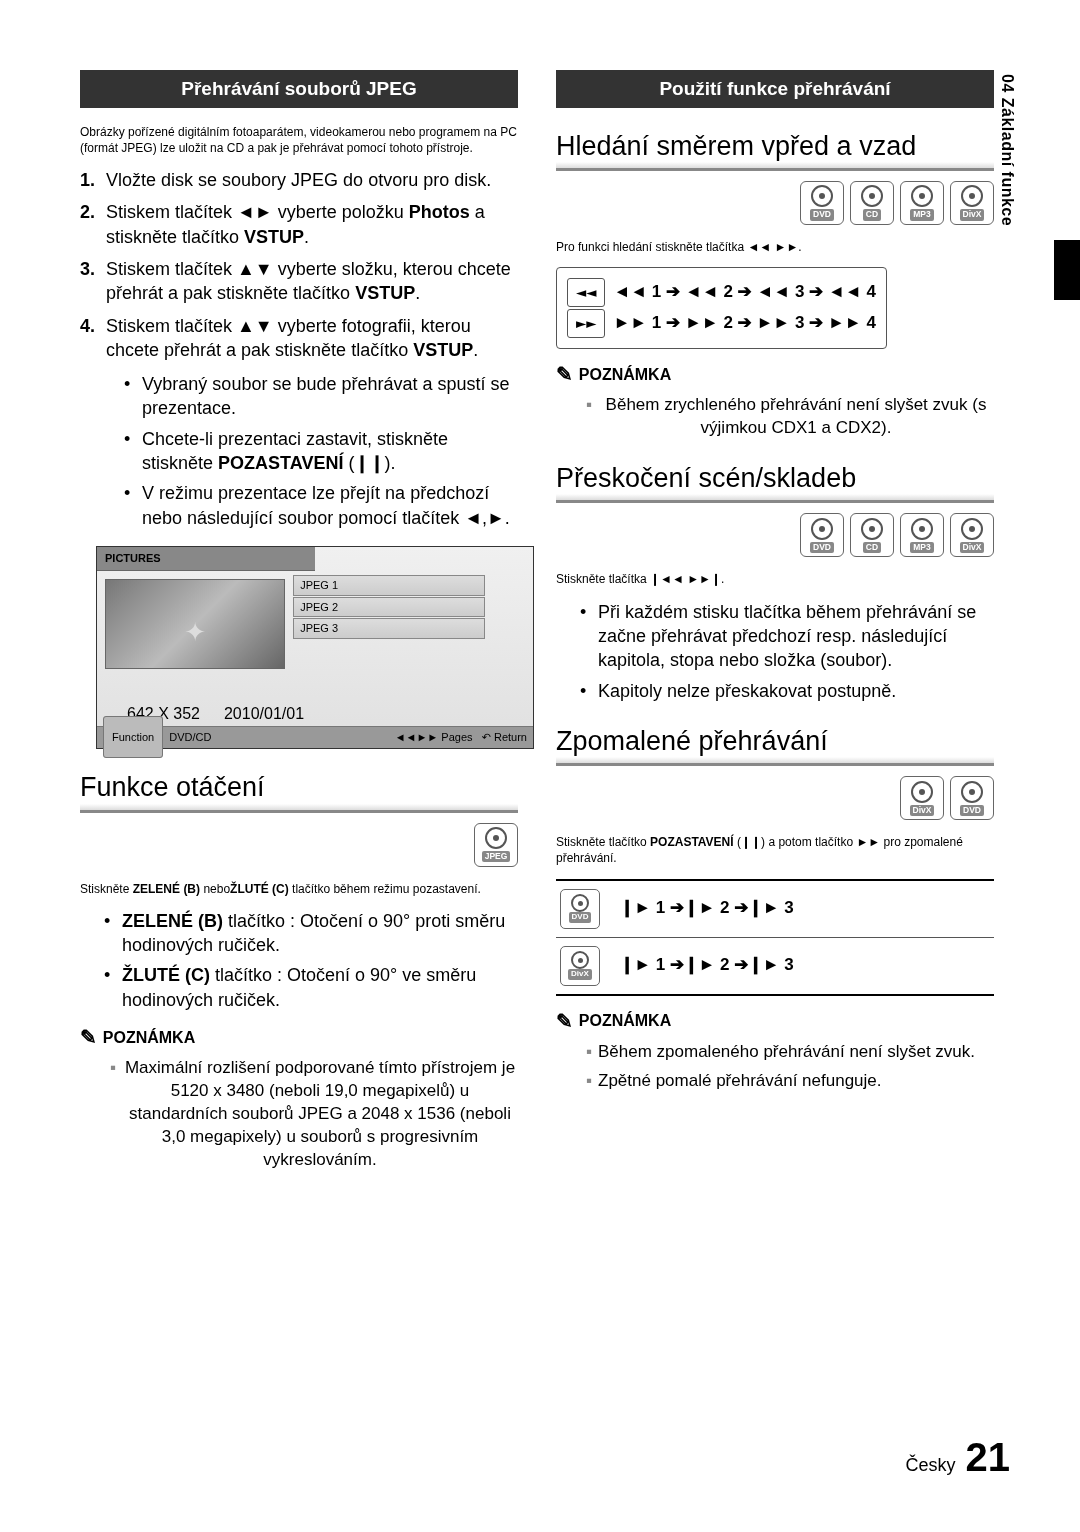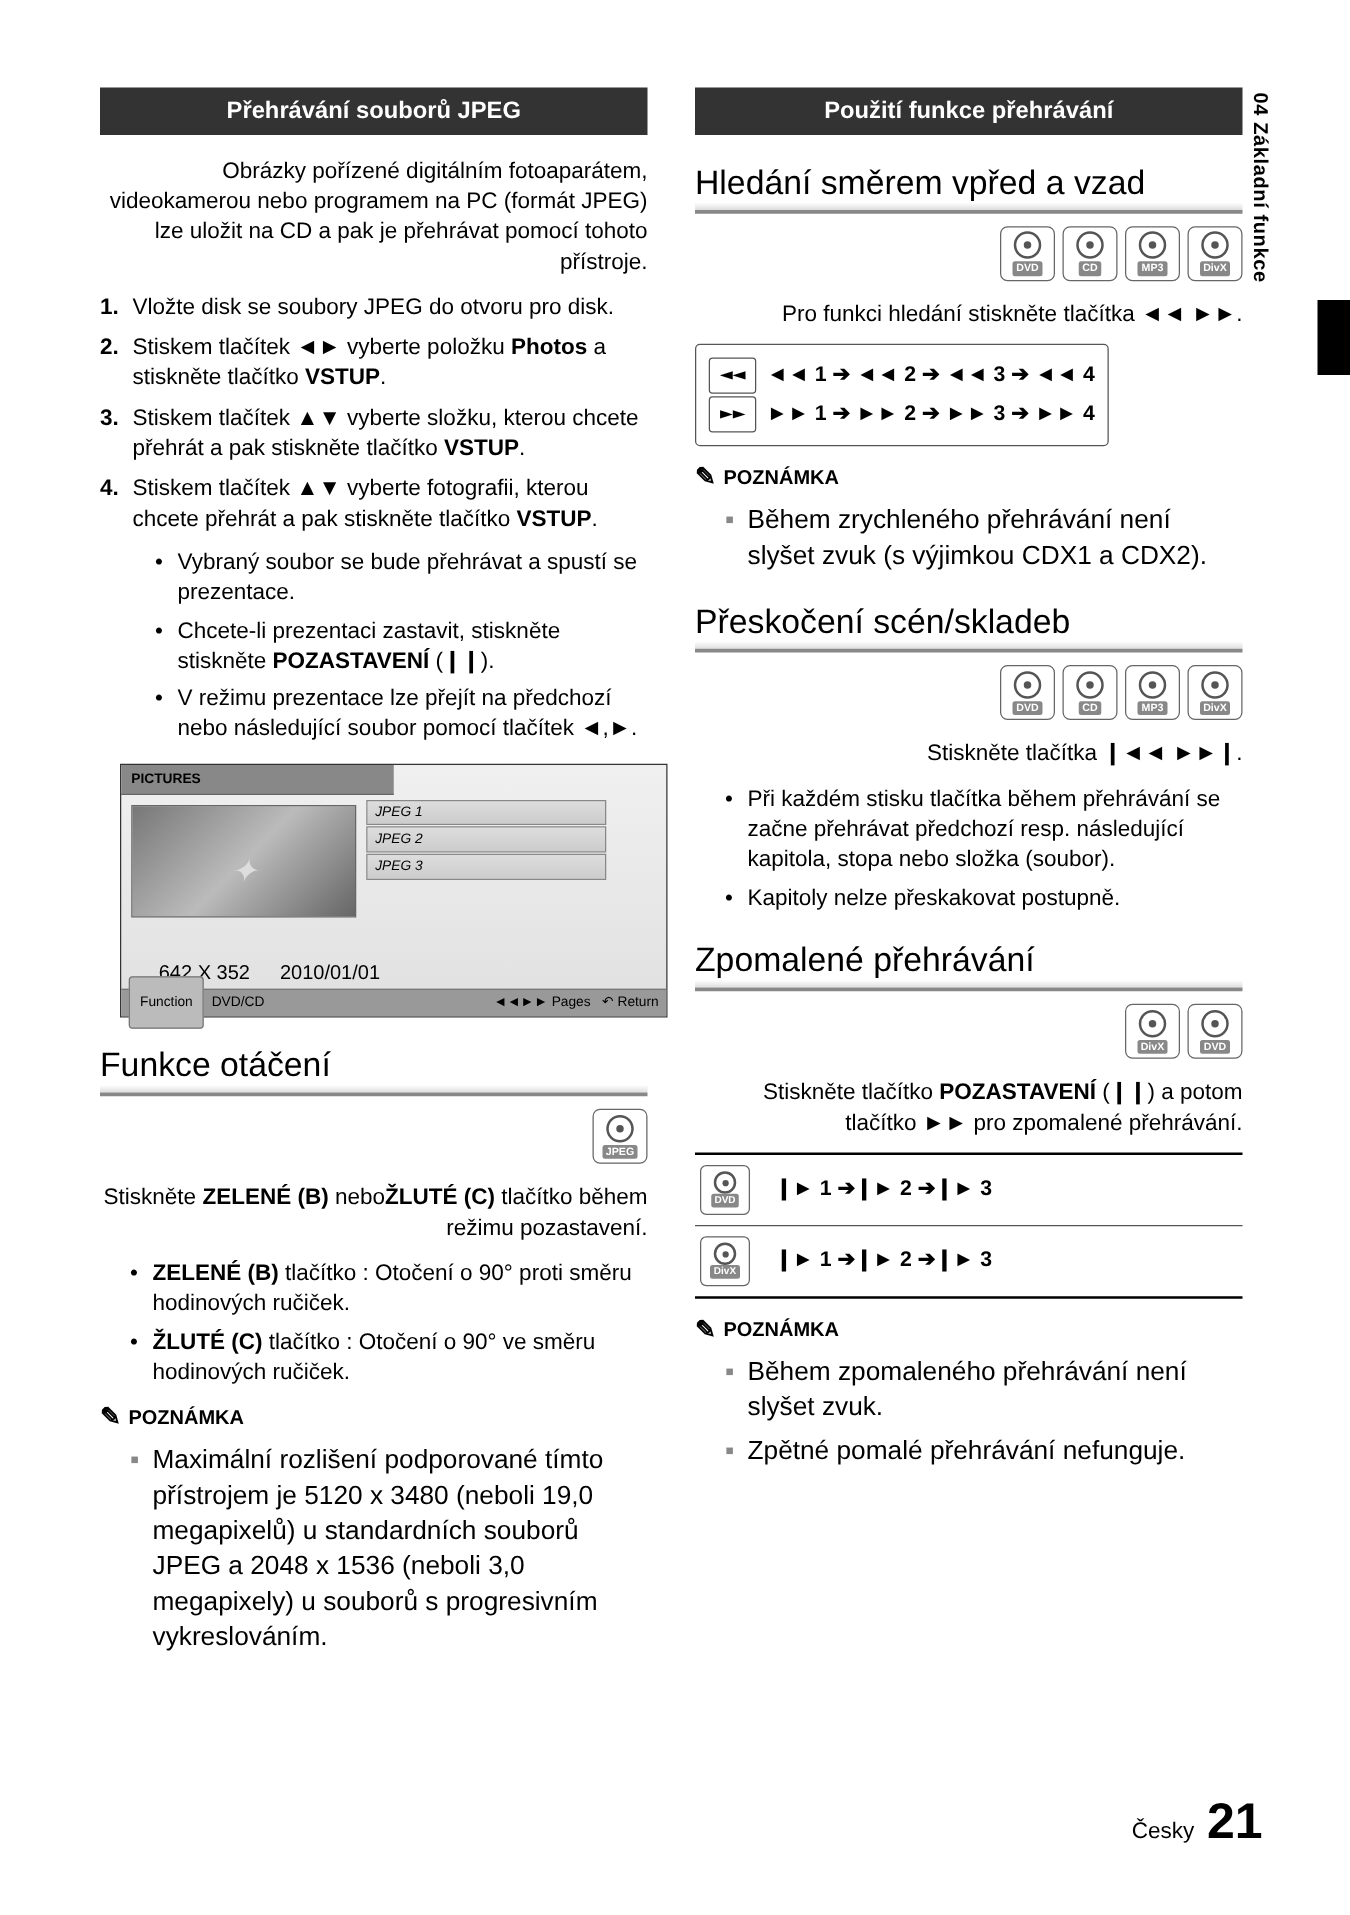--- a/index.html
+++ b/index.html
@@ -43,21 +43,21 @@
   }
   .section-bar {
     background: #333;
     color: #fff;
     font-weight: bold;
     font-size: 19px;
     padding: 6px 10px;
     margin-bottom: 16px;
     text-align: center;
   }
-  .para { margin-bottom: 12px; font-size: 18px; text-align: right; }
+  .para { margin-bottom: 12px; font-size: 12px; }
   ol.steps { list-style: none; margin: 10px 0; padding: 0; }
   ol.steps > li { display: flex; margin-bottom: 8px; }
   ol.steps > li > .num { font-weight: bold; width: 26px; flex-shrink: 0; }
   ul.bullets { list-style: none; margin: 4px 0 4px 24px; padding: 0; }
   ul.bullets > li { display: flex; margin-bottom: 6px; }
   ul.bullets > li::before { content: "•"; width: 18px; flex-shrink: 0; }
   .h2 {
     font-size: 27px;
     font-weight: normal;
     margin: 20px 0 6px 0;
@@ -78,32 +78,32 @@
     width: 22px; height: 22px; border-radius: 50%;
     border: 2.5px solid #555;
     display: flex; align-items: center; justify-content: center;
     margin-bottom: 2px;
   }
   .badge .disc::after { content: ""; width: 6px; height: 6px; border-radius: 50%; background: #555; }
   .badge .lbl { background: #888; color: #fff; padding: 0 3px; border-radius: 2px; font-size: 8.5px; font-weight: bold; }
   .note-head { display: flex; align-items: center; gap: 6px; font-weight: bold; font-size: 16px; margin: 12px 0 6px 0; }
   .note-icon { font-size: 20px; }
   ul.note-list { list-style: none; margin: 0 0 0 24px; padding: 0; }
-  ul.note-list > li { display: flex; margin-bottom: 6px; font-size: 21px; }
+  ul.note-list > li { display: flex; margin-bottom: 6px; font-size: 17px; text-align: center; }
   ul.note-list > li::before { content: "▪"; color: #888; width: 18px; flex-shrink: 0; }
   .bold { font-weight: bold; }
   .screen {
     border: 1px solid #333;
     background: linear-gradient(#f0f0f0,#e0e0e0);
     margin: 16px 0 10px 16px;
     font-size: 12px;
     width: 100%;
   }
   .screen .sc-title { background: #888; color: #000; font-weight: bold; padding: 4px 8px; font-size: 11px; border-bottom: 1px solid #666; width: 50%; }
-  .screen .sc-body { display: flex; height: 130px; font-style: italic; }
+  .screen .sc-body { display: flex; height: 130px; }
   .screen .preview { flex: 0 0 45%; padding: 8px; }
   .screen .preview-box { border: 1px solid #666; height: 90px; background: linear-gradient(135deg,#777 0%,#bbb 50%,#666 100%); position: relative; }
   .screen .preview-box::after { content: "✦"; position: absolute; left: 50%; top: 60%; transform: translate(-50%,-50%); color: #ddd; font-size: 26px; }
   .screen .filelist { flex: 1; padding-top: 4px; }
   .screen .file-item { border: 1px solid #888; background: linear-gradient(#ddd,#ccc); padding: 2px 6px; margin-bottom: 1px; font-size: 11px; width: 80%; }
   .screen .sc-info { padding: 2px 10px 2px 30px; font-size: 16px; display: flex; gap: 24px; }
   .screen .sc-foot { background: #999; display: flex; align-items: center; font-size: 11px; padding: 3px 6px; justify-content: space-between; border-top: 1px solid #777; }
   .screen .fn-btn { background: #bbb; border: 1px solid #777; border-radius: 3px; padding: 14px 8px; }
   .seq-box {
     border: 1.5px solid #555;

